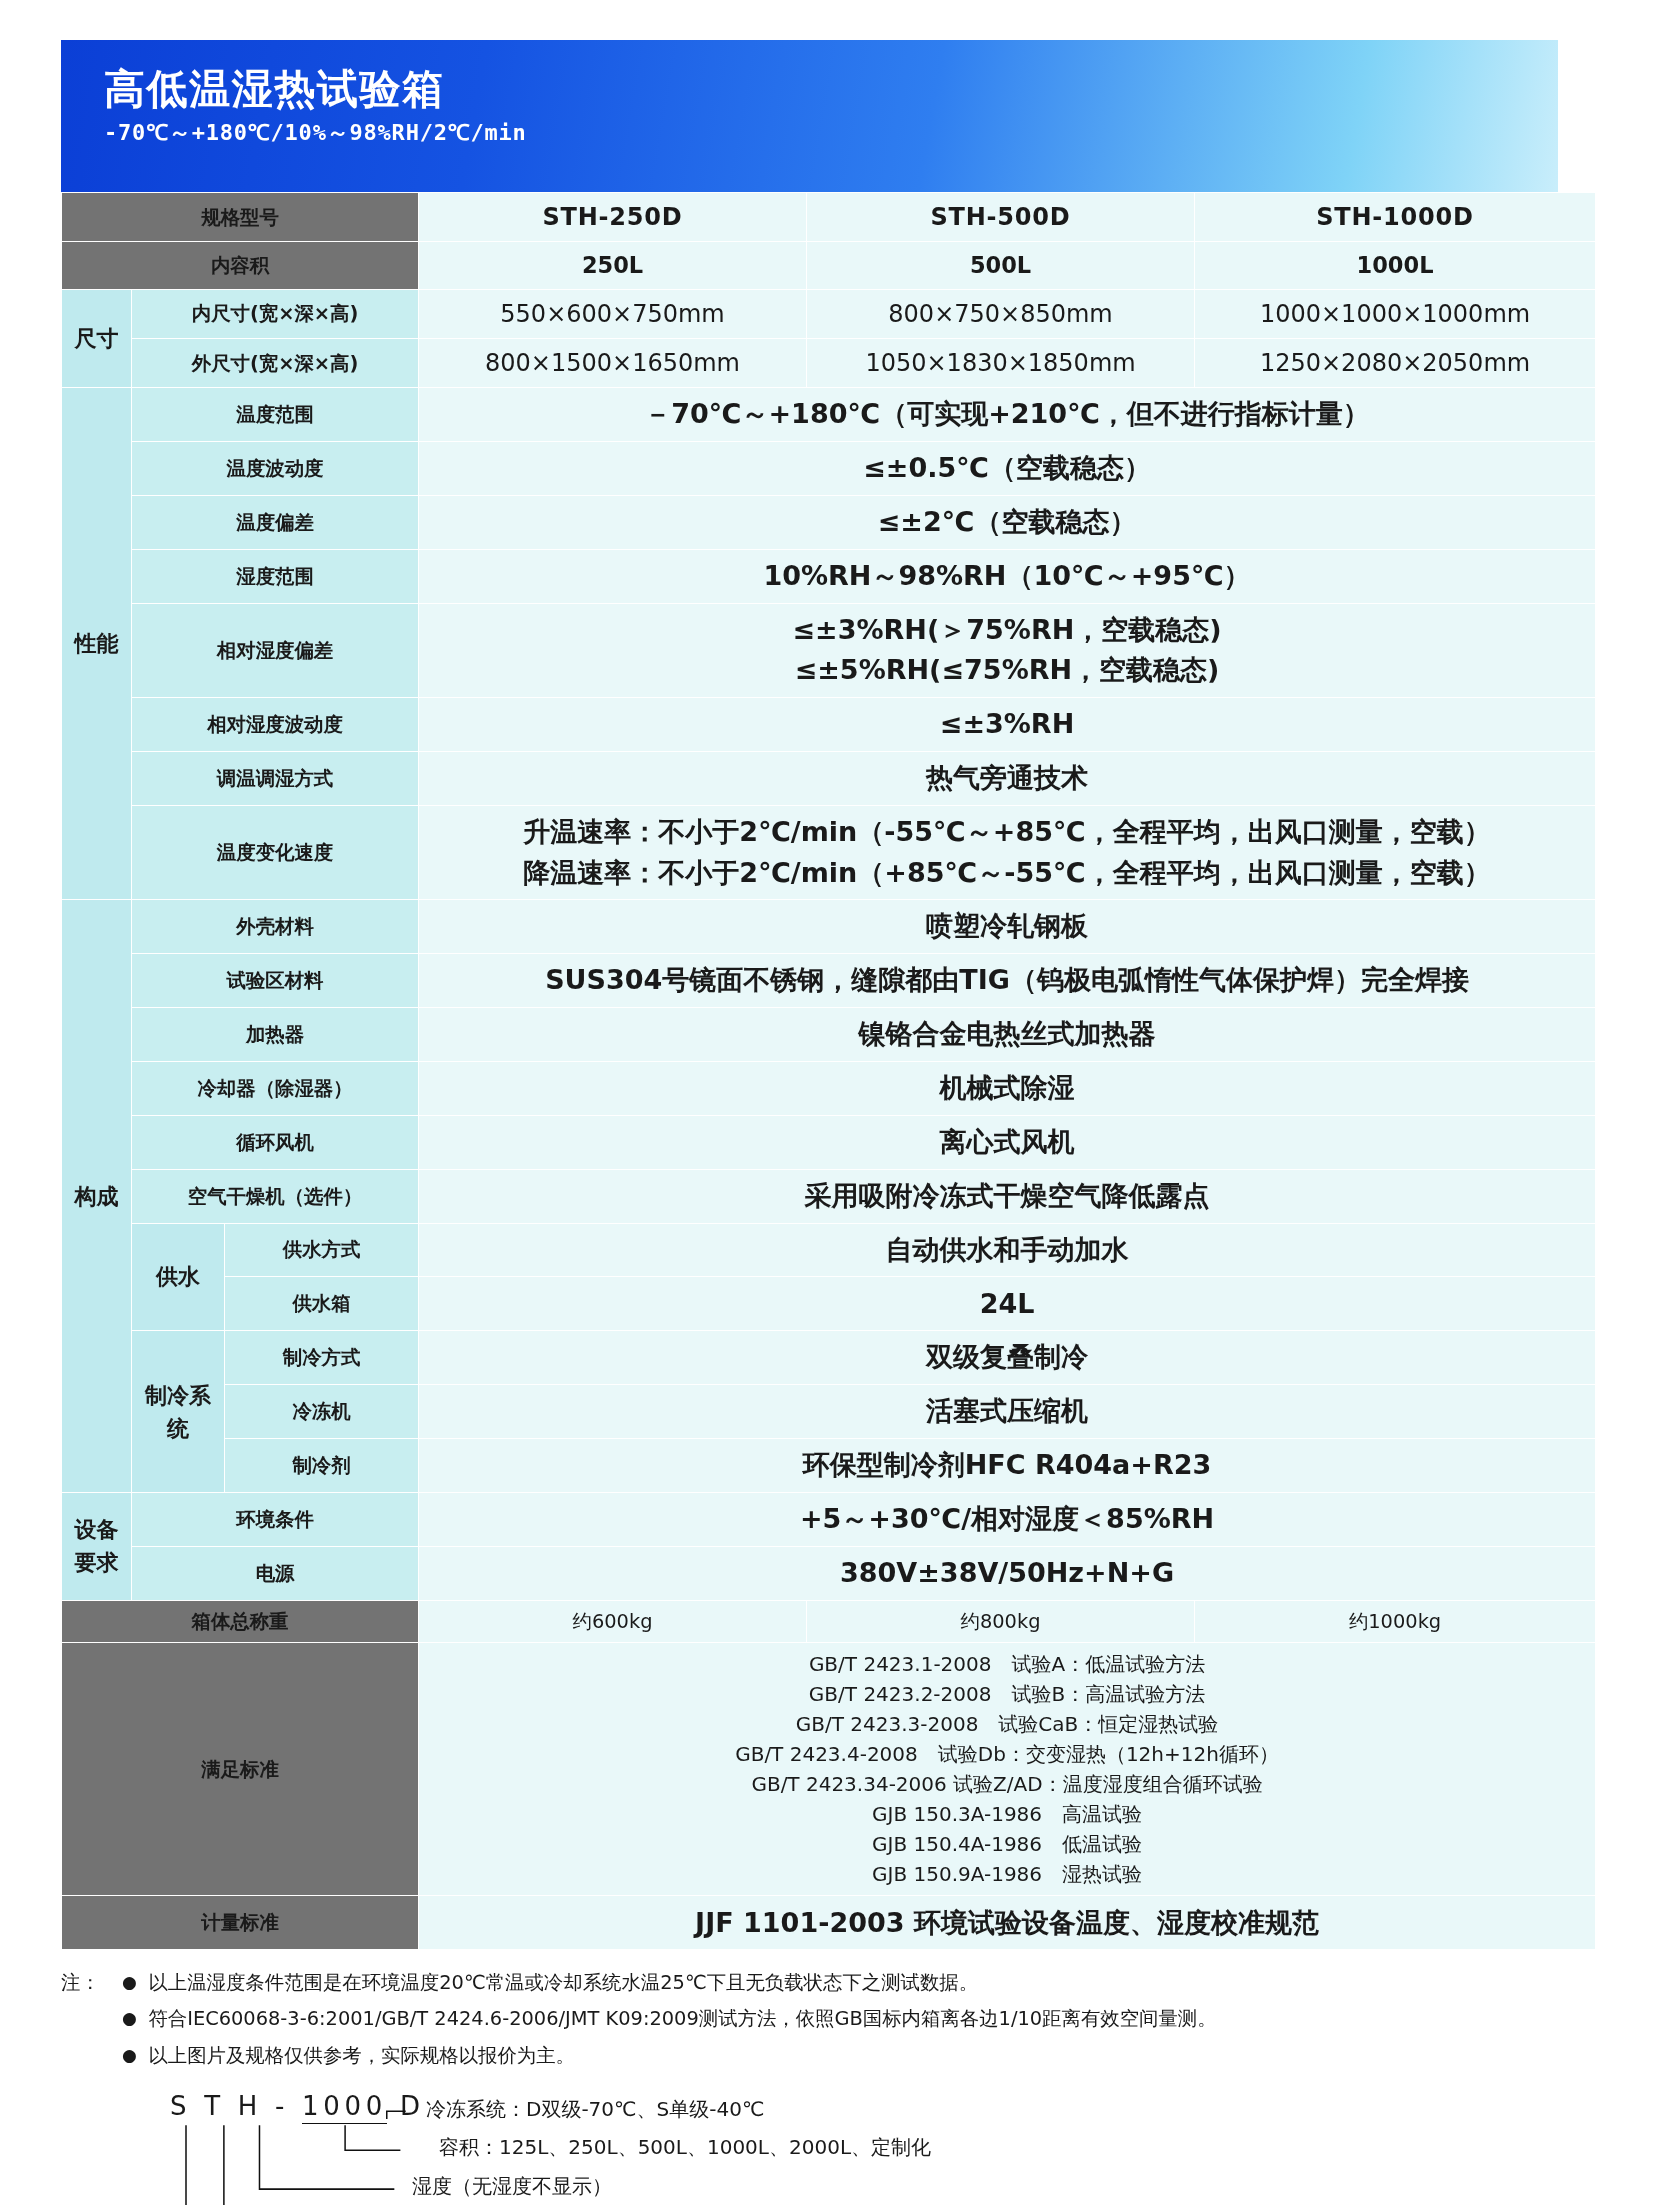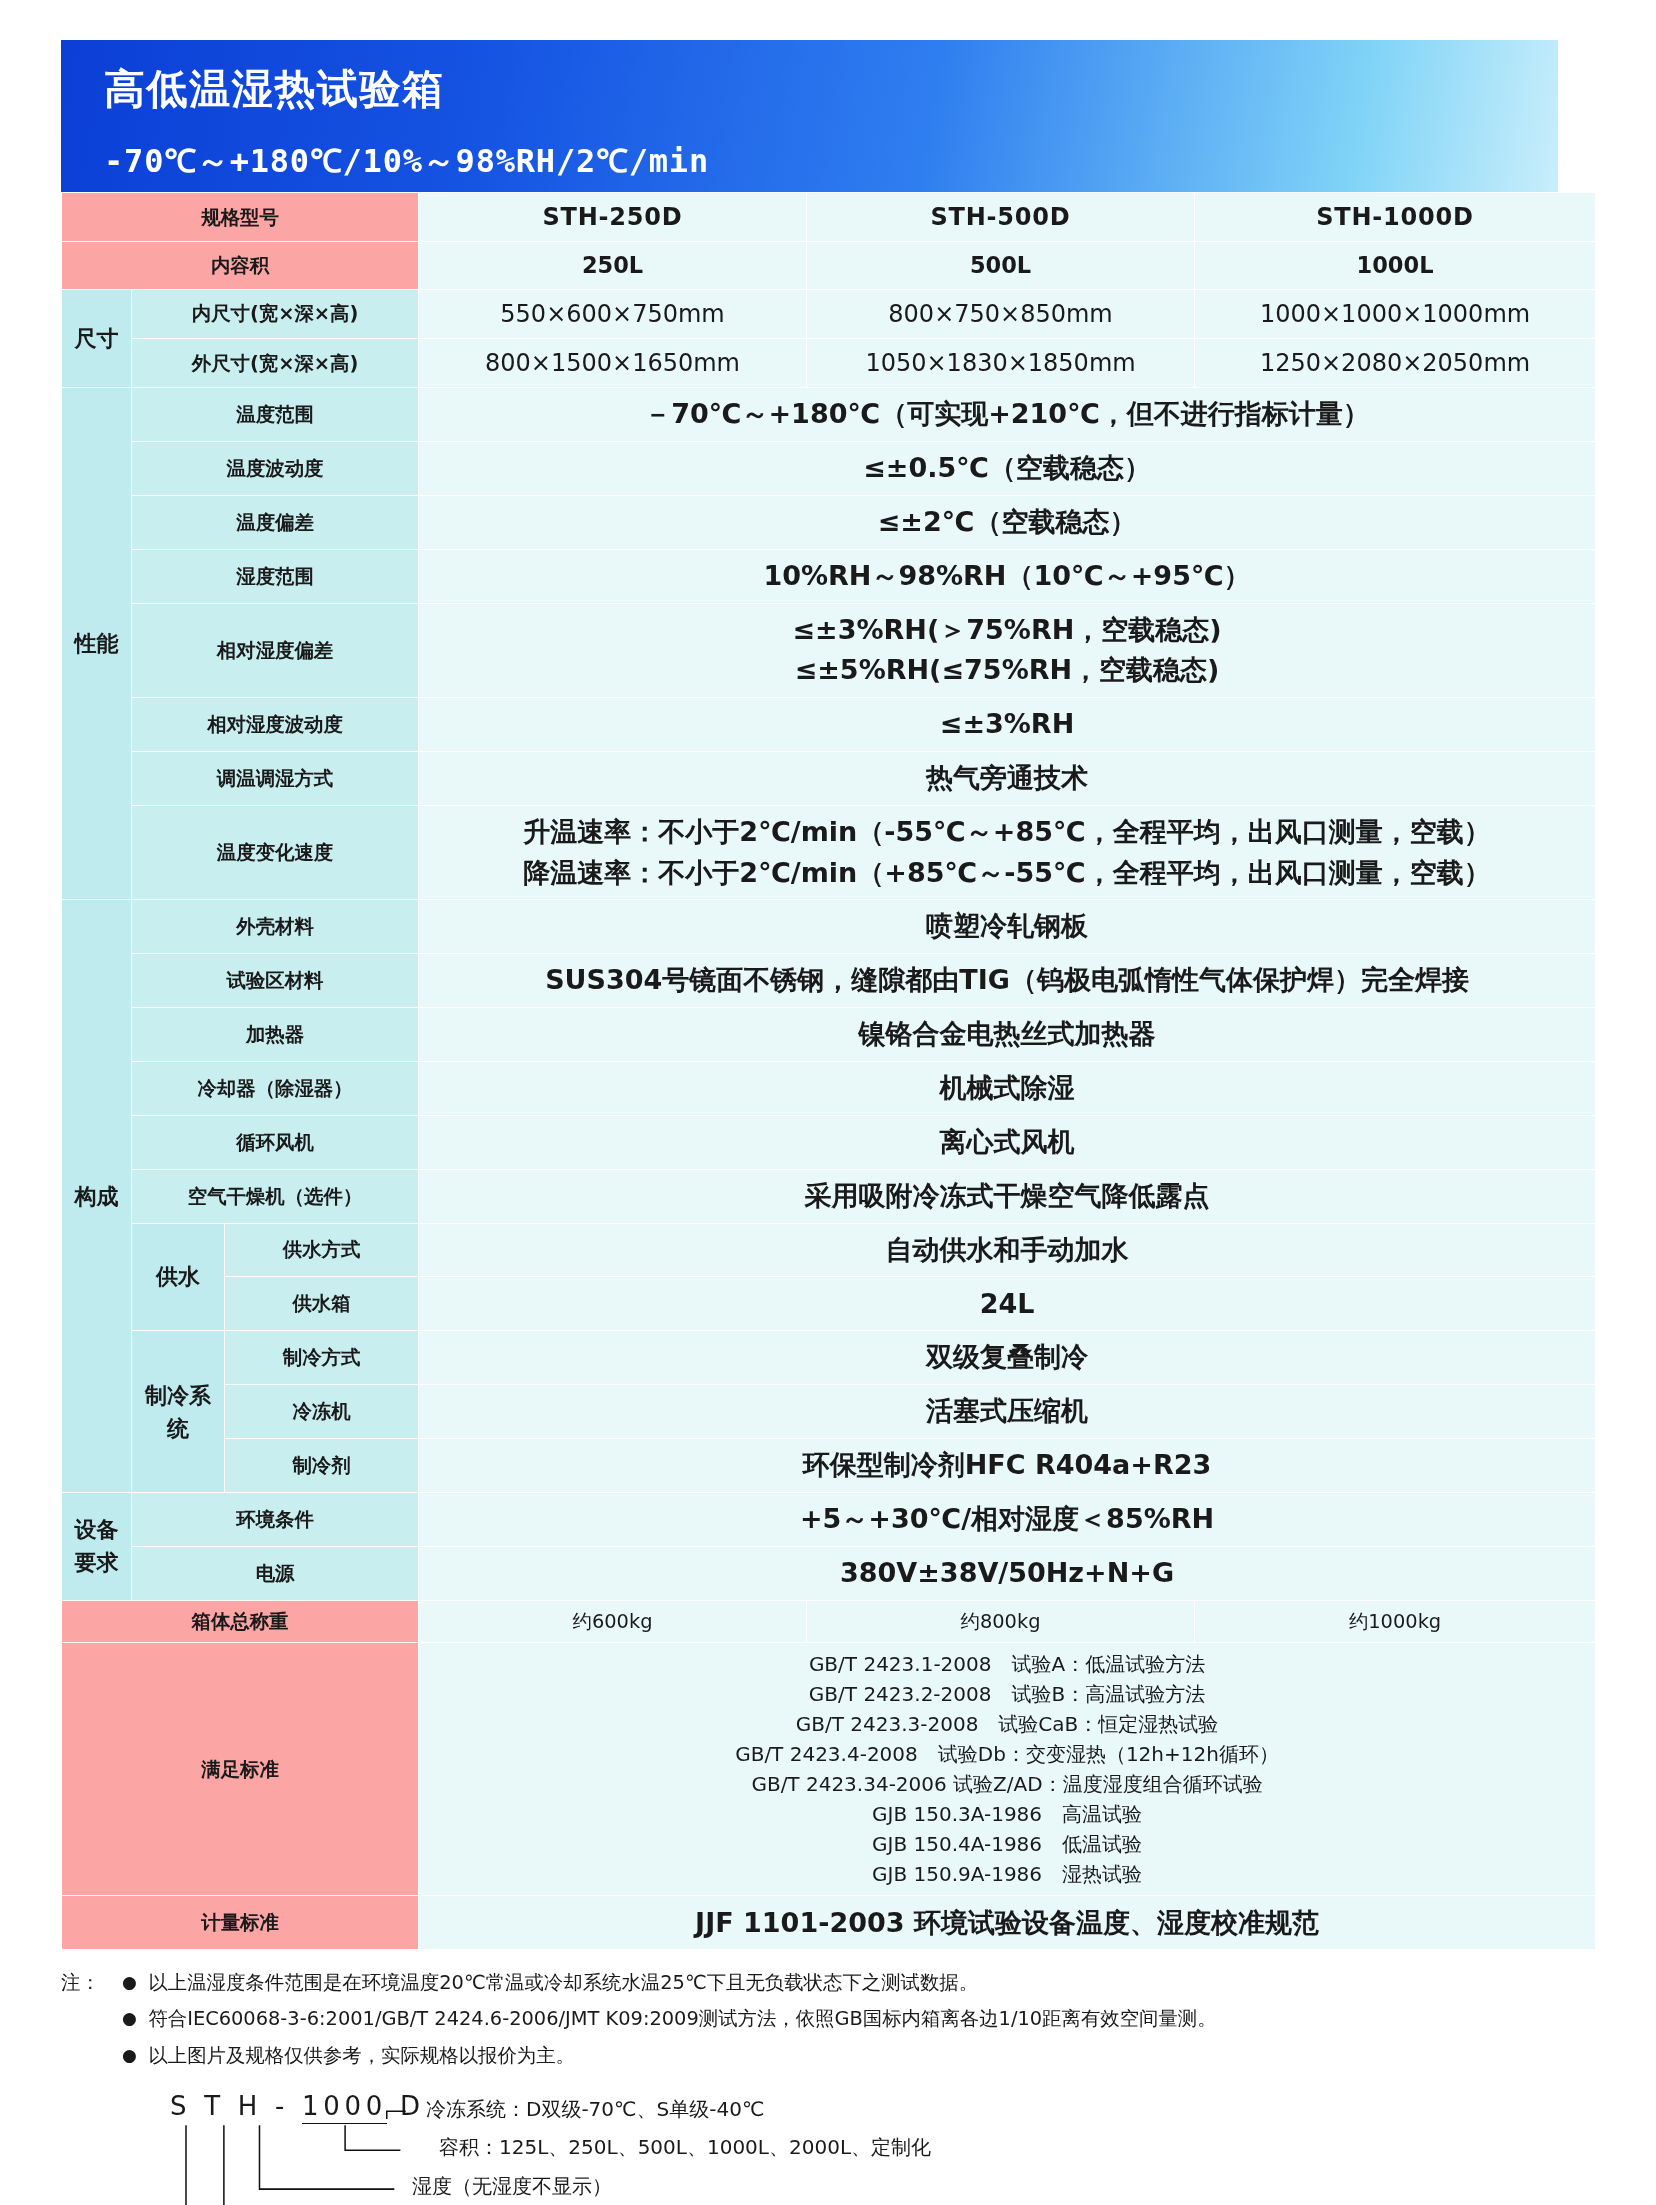--- a/index.html
+++ b/index.html
@@ -25,22 +25,22 @@
     color:#fff;
   }
   .banner h1{
     margin:0;
     font-size:41px;
     font-weight:bold;
     letter-spacing:1.6px;
     line-height:1.15;
   }
   .banner h2{
-    margin:24px 0 0 0;
-    font-size:32px;
+    margin:2px 0 0 0;
+    font-size:22px;
     font-weight:bold;
     letter-spacing:0.8px;
     font-family:"DejaVu Sans Mono","Liberation Mono",monospace;
   }
   
   table.spec{
     border-collapse:collapse;
     width:100%;
     table-layout:fixed;
     font-size:19.4px;
@@ -53,21 +53,21 @@
     line-height:1.5;
   }
   
   col.c-g1{width:70px;}
   col.c-g2{width:93px;}
   col.c-lbl{width:194px;}
   col.c-v1{width:388px;}
   col.c-v2{width:388px;}
   col.c-v3{width:401px;}
 
-  .hd{background:#fca5a5;font-weight:bold;}
+  .hd{background:#737373;font-weight:bold;}
   .hd-grp{background:#bfeaee;font-weight:bold;font-size:22px;}
   .hd-sub{background:#c8eef0;font-weight:bold;}
   .val{background:#e9f8f9;}
   .val-b{background:#e9f8f9;font-weight:bold;font-size:22.5px;}
   .val-model{background:#e9f8f9;font-weight:bold;font-size:24px;letter-spacing:0.8px;}
   .val-small{background:#e9f8f9;font-size:24px;margin-left:24px;}
   .val-mid{background:#e9f8f9;font-size:27px;font-weight:bold;}
   .val-std{background:#e9f8f9;text-align:left;padding:12.4px 7.8px 12.4px 256px;font-size:20px;line-height:1.72;
            font-family:"DejaVu Sans","Liberation Sans",sans-serif;}
   .nowrap{white-space:nowrap;}

